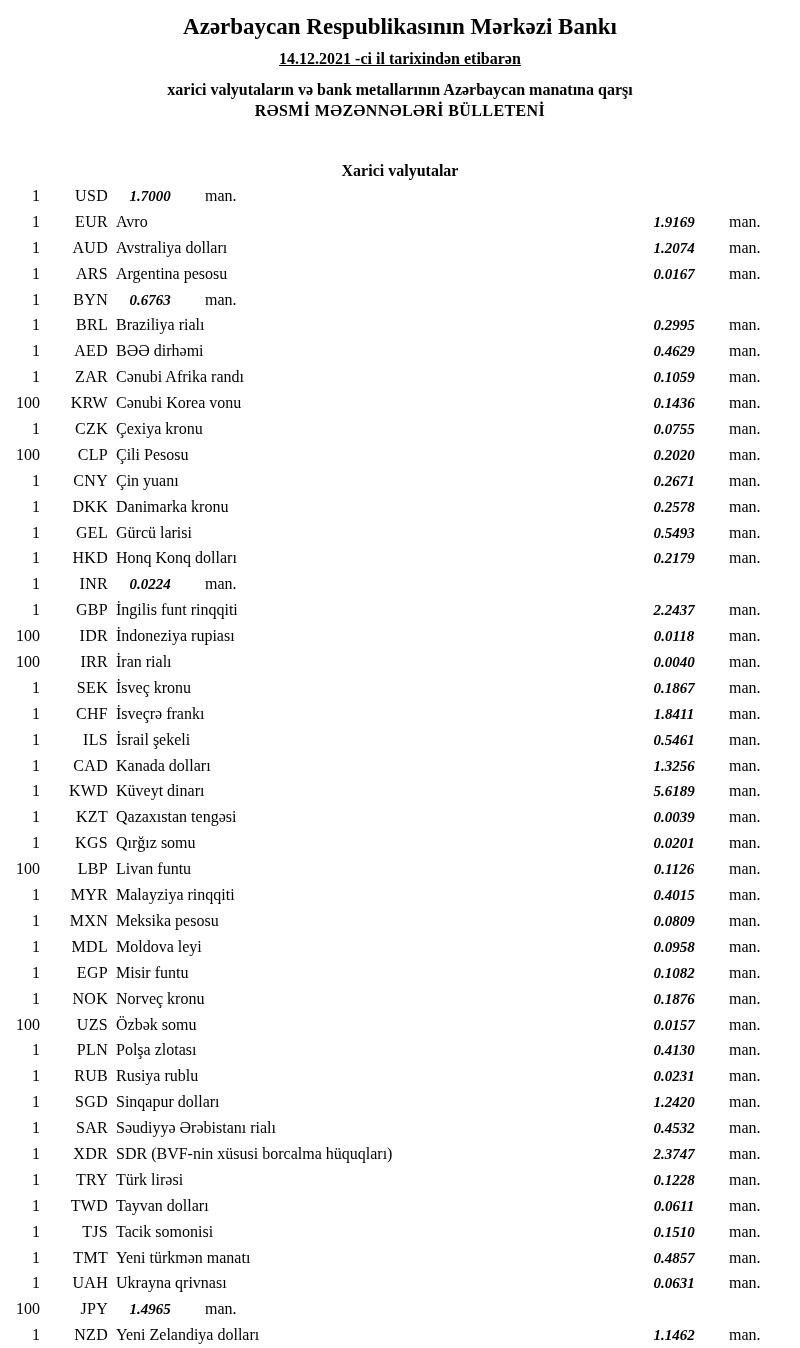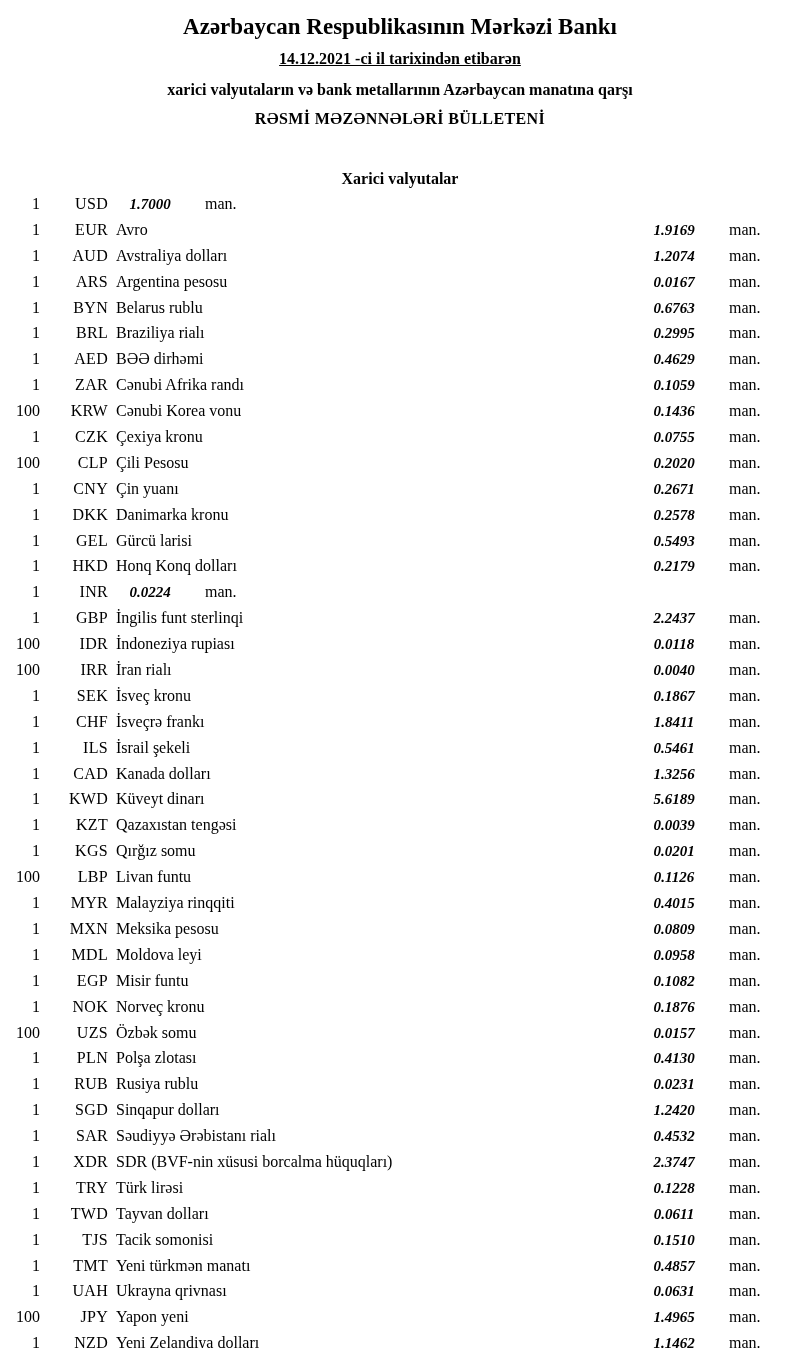--- a/index.html
+++ b/index.html
@@ -7,21 +7,21 @@
   body {
     width:800px; min-height:1348px;
     font-family:"Liberation Serif","DejaVu Serif",serif;
     color:#000;
   }
   .page { padding:10px 0 24px 0; }
   .header { text-align:center; }
   .title { font-size:23px; font-weight:bold; padding-top:4px; }
   .date-line { font-size:16px; font-weight:bold; margin-top:10px;text-decoration:underline; }
   .sub-line1 { font-size:16px; font-weight:bold; margin-top:13px; }
-  .sub-line2 { font-size:16px; font-weight:bold; margin-top:11px; letter-spacing:0.4px; }
+  .sub-line2 { font-size:16px; font-weight:bold; margin-top:3px; letter-spacing:0.4px; }
   .section-title { text-align:center; font-size:16px; font-weight:bold; margin-top:42px; margin-bottom:3px; }
   .table { padding:0 28px 0 8px; }
   .row { display:flex; align-items:baseline; height:25.9px; font-size:16px; line-height:25.9px; }
   .qty { width:32px; text-align:right; flex:0 0 auto; }
   .code { width:62px; text-align:right; margin-left:6px; flex:0 0 auto; letter-spacing:0.3px; }
   .name { flex:1 1 auto; padding-left:8px; white-space:nowrap; overflow:hidden; }
   .rate { width:84px; text-align:center; font-weight:bold; font-style:italic; font-size:15px; flex:0 0 auto; }
   .unit { width:56px; padding-left:13px; text-align:left; flex:0 0 auto; }
 </style>
 </head>
@@ -66,21 +66,20 @@
     <span class="qty">1</span>
     <span class="code">ARS</span>
     <span class="name">Argentina pesosu</span>
     <span class="rate">0.0167</span>
     <span class="unit">man.</span>
   </div>
 
   <div class="row">
     <span class="qty">1</span>
     <span class="code">BYN</span>
-    <span class="name">Belarus rublu</span>
     <span class="rate">0.6763</span>
     <span class="unit">man.</span>
   </div>
 
   <div class="row">
     <span class="qty">1</span>
     <span class="code">BRL</span>
     <span class="name">Braziliya rialı</span>
     <span class="rate">0.2995</span>
     <span class="unit">man.</span>
@@ -161,21 +160,21 @@
   <div class="row">
     <span class="qty">1</span>
     <span class="code">INR</span>
     <span class="rate">0.0224</span>
     <span class="unit">man.</span>
   </div>
 
   <div class="row">
     <span class="qty">1</span>
     <span class="code">GBP</span>
-    <span class="name">İngilis funt sterlinqi</span>
+    <span class="name">İngilis funt rinqqiti</span>
     <span class="rate">2.2437</span>
     <span class="unit">man.</span>
   </div>
 
   <div class="row">
     <span class="qty">100</span>
     <span class="code">IDR</span>
     <span class="name">İndoneziya rupiası</span>
     <span class="rate">0.0118</span>
     <span class="unit">man.</span>
@@ -377,21 +376,20 @@
     <span class="qty">1</span>
     <span class="code">UAH</span>
     <span class="name">Ukrayna qrivnası</span>
     <span class="rate">0.0631</span>
     <span class="unit">man.</span>
   </div>
 
   <div class="row">
     <span class="qty">100</span>
     <span class="code">JPY</span>
-    <span class="name">Yapon yeni</span>
     <span class="rate">1.4965</span>
     <span class="unit">man.</span>
   </div>
 
   <div class="row">
     <span class="qty">1</span>
     <span class="code">NZD</span>
     <span class="name">Yeni Zelandiya dolları</span>
     <span class="rate">1.1462</span>
     <span class="unit">man.</span>

